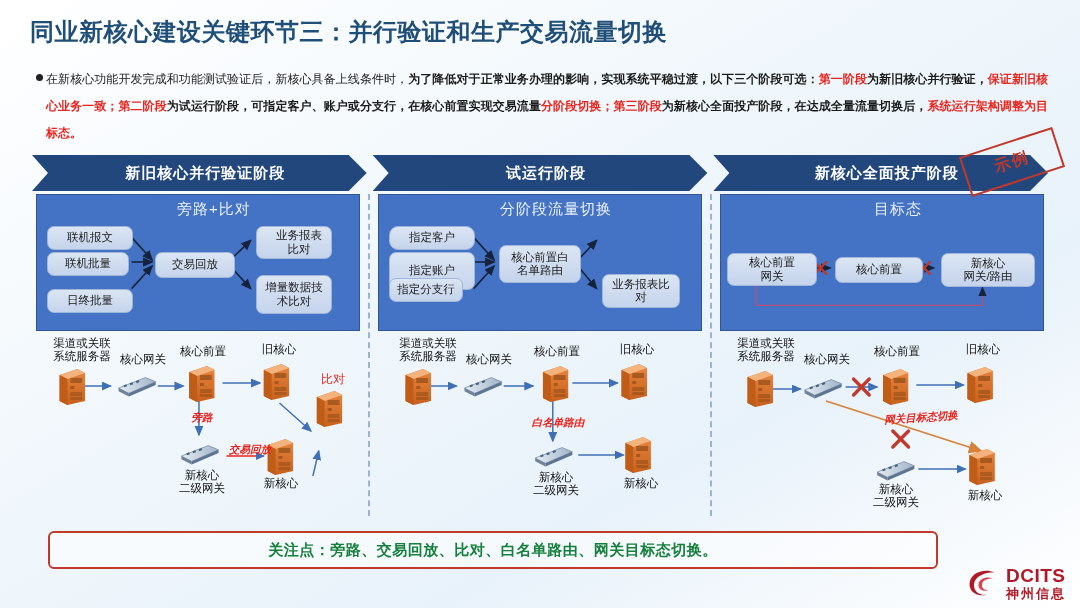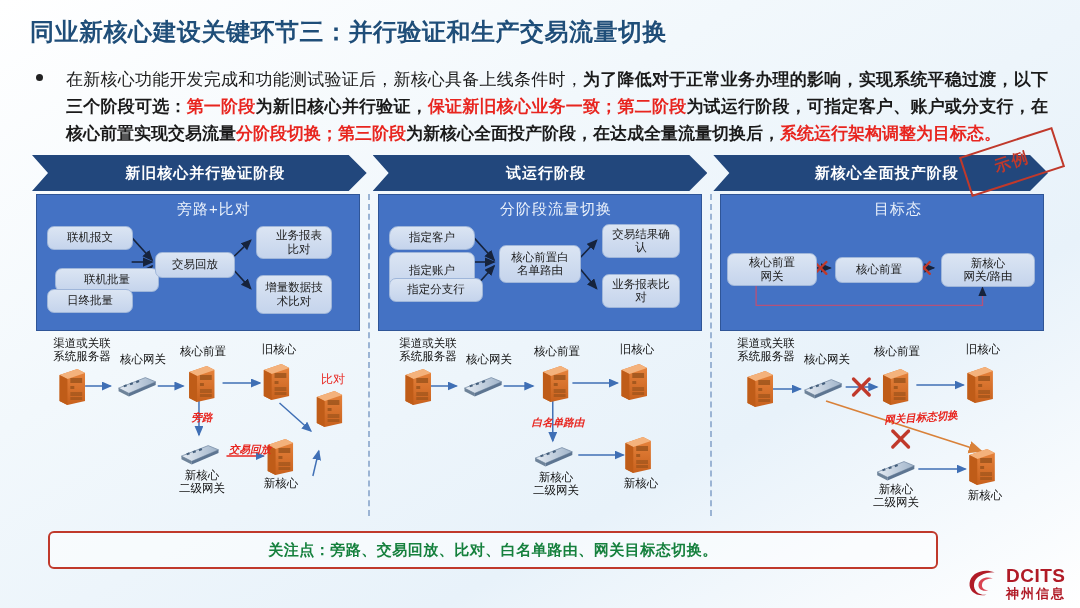--- a/index.html
+++ b/index.html
@@ -21,22 +21,22 @@
   }
   
   #bullet-block {
     position: absolute; left: 36px; top: 66px; width: 1012px;
   }
   #bullet-dot {
     position: absolute; left: 0; top: 8px;
     width: 7px; height: 7px; background: #222; border-radius: 50%;
   }
   #bullet-text {
-    margin-left: 30px;
-    font-size: 17px; line-height: 27px; text-align: justify;
+    margin-left: 10px;
+    font-size: 12px; line-height: 27px; text-align: justify;
     color: #1a1a1a;
   }
   #bullet-text .b { font-weight: bold; }
   #bullet-text .r { color: #e8251f; font-weight: bold; }
   
   #phase-row {
     position: absolute; left: 32px; top: 155px; width: 1016px; height: 36px;
     display: flex; gap: 6px;
   }
   .phase-chevron {
@@ -161,21 +161,21 @@
         </defs>
         <g stroke="#16233c" stroke-width="1.6" fill="none" marker-end="url(#ar-dk)">
           <path d="M97,43 L118,66"></path>
           <path d="M97,68 L118,68"></path>
           <path d="M97,95 L118,72"></path>
           <path d="M196,68 L219,46"></path>
           <path d="M196,70 L219,95"></path>
         </g>
       </svg>
       <div class="node" style="left:10px;top:31px;width:86px;height:24px;">联机报文</div>
-      <div class="node" style="left:10px;top:73px;width:104px;height:24px;margin-left:8px;">联机批量</div>
+      <div class="node" style="left:10px;top:57px;width:82px;height:24px;">联机批量</div>
       <div class="node" style="left:10px;top:94px;width:86px;height:24px;">日终批量</div>
       <div class="node" style="left:118px;top:57px;width:80px;height:26px;">交易回放</div>
       <div class="node" style="left:219px;top:31px;width:76px;height:33px;white-space:pre-line;padding-left:12px;">业务报表
 比对</div>
       <div class="node" style="left:219px;top:80px;width:76px;height:39px;white-space:pre-line;">增量数据技
 术比对</div>
     </div>
 
     <div class="devices">
       <svg class="dev-svg" viewBox="0 0 330 192" preserveAspectRatio="none">
@@ -261,25 +261,23 @@
         <g stroke="#16233c" stroke-width="1.6" fill="none" marker-end="url(#ar-dk)">
           <path d="M97,43 L118,66"></path>
           <path d="M97,68 L118,68"></path>
           <path d="M97,95 L118,72"></path>
           <path d="M202,68 L223,46"></path>
           <path d="M202,70 L223,95"></path>
         </g>
       </svg>
       <div class="node" style="left:10px;top:31px;width:86px;height:24px;border-radius:9px;">指定客户</div>
       <div class="node" style="left:10px;top:57px;width:86px;height:38px;">指定账户</div>
-      <div class="node" style="left:10px;top:83px;width:94px;height:24px;">指定分支行</div>
+      <div class="node" style="left:10px;top:83px;width:74px;height:24px;">指定分支行</div>
       <div class="node" style="left:120px;top:50px;width:82px;height:38px;white-space:pre-line;">核心前置白
 名单路由</div>
-      <div class="node" style="left:223px;top:29px;width:78px;height:34px;white-space:pre-line;">交易结果确
-认</div>
       <div class="node" style="left:223px;top:79px;width:78px;height:34px;white-space:pre-line;">业务报表比
 对</div>
     </div>
 
     <div class="devices">
       <svg class="dev-svg" viewBox="0 0 330 192" preserveAspectRatio="none">
         <g stroke="#3f6fb5" stroke-width="1.5" fill="none" marker-end="url(#arb1)">
           <path d="M54,55 L80,55"></path>
           <path d="M128,55 L158,55"></path>
           <path d="M198,52 L244,52"></path>

